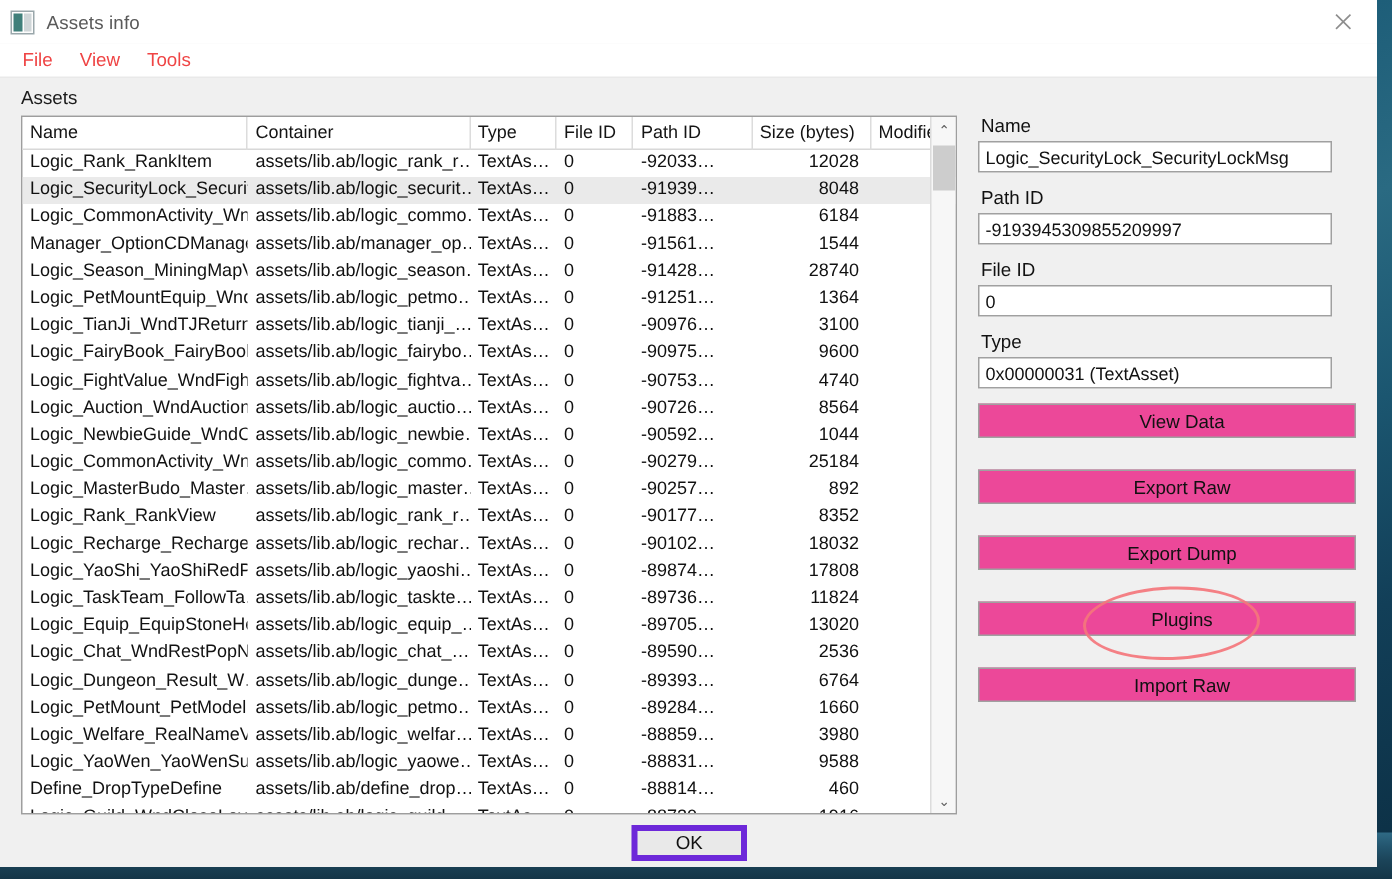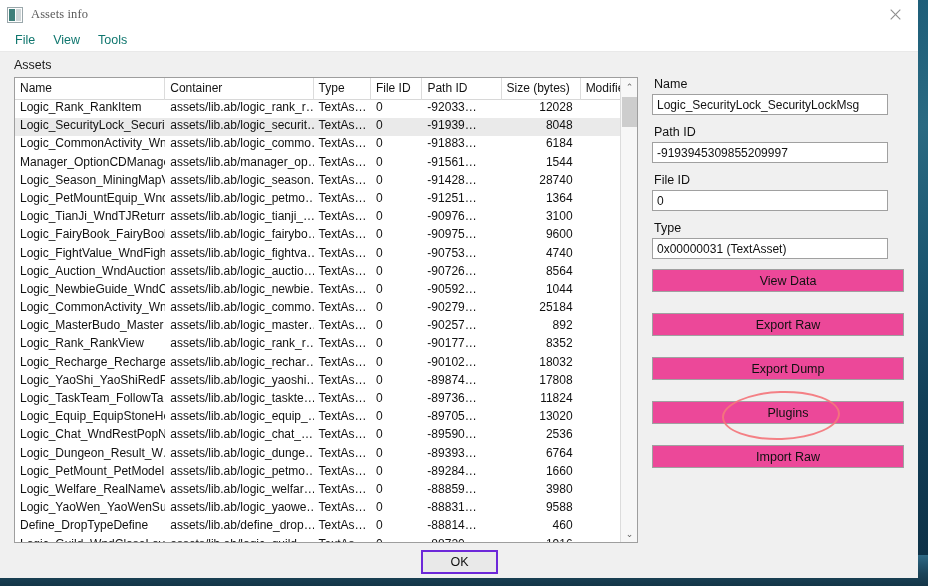--- a/index.html
+++ b/index.html
@@ -29,21 +29,21 @@
   
   #window {
     position: absolute; left: 0; top: 0;
     width: 918px; height: 578px;
     background: #f0f0f0;
     overflow: hidden;
   }
   .titlebar {
     height: 29px; background: #ffffff;
     position: relative;
-    display: flex; align-items: center; font-family: Liberation Serif, serif;
+    display: flex; align-items: center;
   }
   .app-icon {
     width: 16px; height: 16px; margin-left: 7px; margin-right: 8px;
     position: relative; flex: 0 0 auto;
     border: 1px solid #9aa7ab; background: #fdfdfd; box-sizing: border-box;
   }
   .app-icon i {
     position:absolute; left:1px; top:1px; width:6px; height:12px;
     background:#3f7f7a; display:block;
   }
@@ -61,21 +61,21 @@
     cursor: default;
   }
   .win-close svg { display:block; }
 
   .menubar {
     height: 22px; background: #ffffff;
     display: flex; align-items: center; padding-left: 6px;
     border-bottom: 1px solid #e9e9e9;
   }
   .menu-item {
-    font-size: 12.5px; color: #0f766e; padding: 2px 9px; cursor: default;
+    font-size: 12.5px; color: #ef4444; padding: 2px 9px; cursor: default;
   }
 
   .client {
     position: absolute; left: 0; top: 52px; width: 918px; height: 526px;
     background: #f0f0f0;
   }
 
   .assets-label {
     position: absolute; left: 14px; top: 6px;
     font-size: 12.5px; color: #1b1b1b;
@@ -167,21 +167,21 @@
     left: 69px; top: -11px; width: 114px; height: 45px;
     border: 2.2px solid #f4767c;
     border-radius: 50%;
     transform: rotate(-2deg);
     opacity: .92;
   }
 
   .okbtn {
     position: absolute; left: 421px; top: 498px;
     width: 77px; height: 24px; background: #e9e9e9;
-    border: 2px solid #6d28d9; box-sizing: border-box;
+    border: 4px solid #6d28d9; box-sizing: border-box;
     font-size: 12.5px; color: #111;
     display: flex; align-items: center; justify-content: center;
     cursor: default;
   }
 </style>
 </head>
 <body>
 
 <div class="desktop-band">
     <span class="whitecap"></span>

